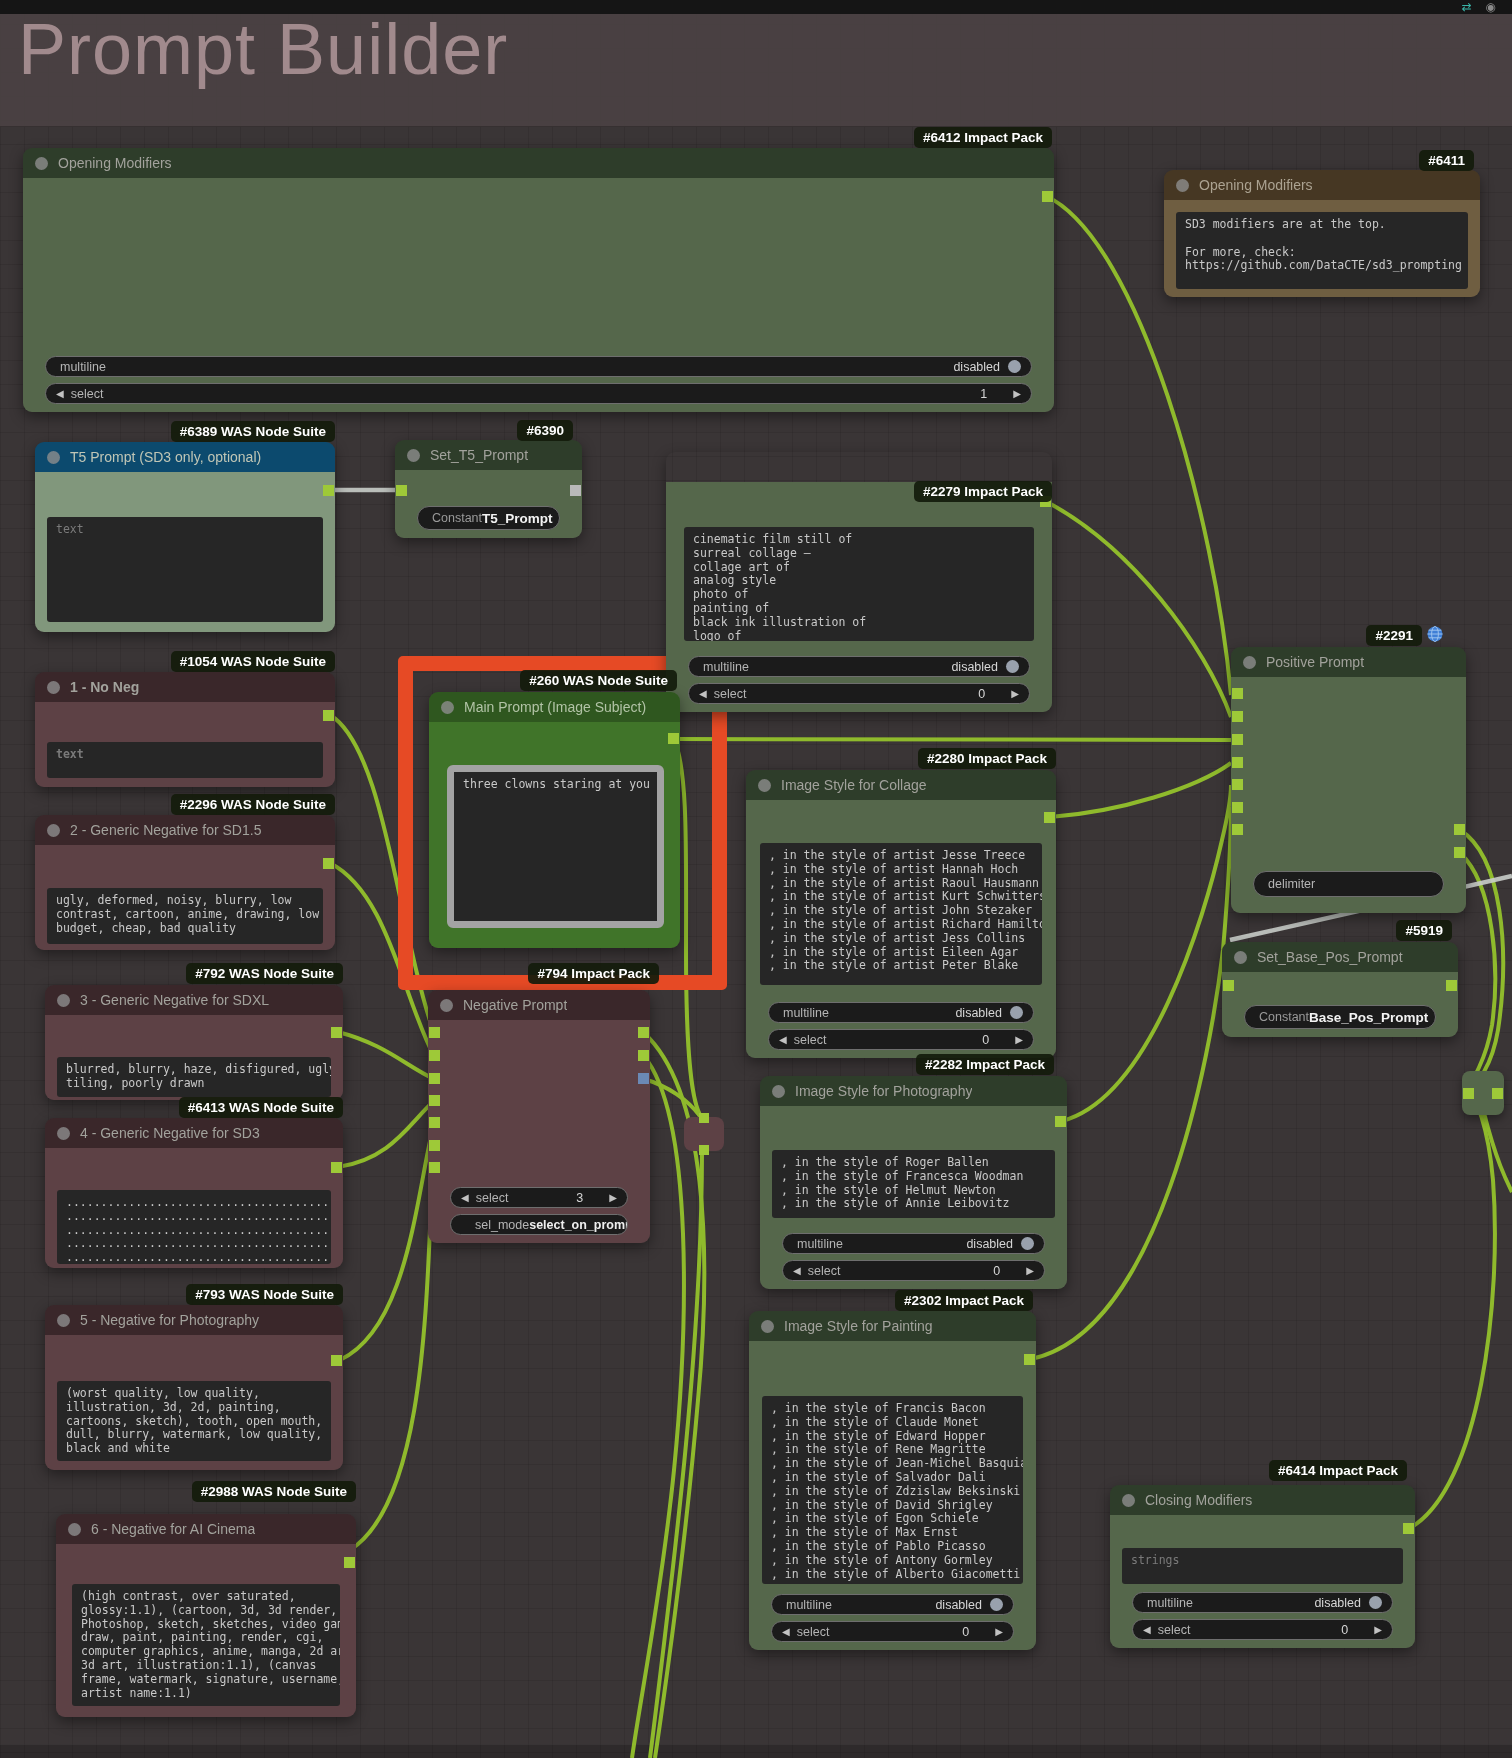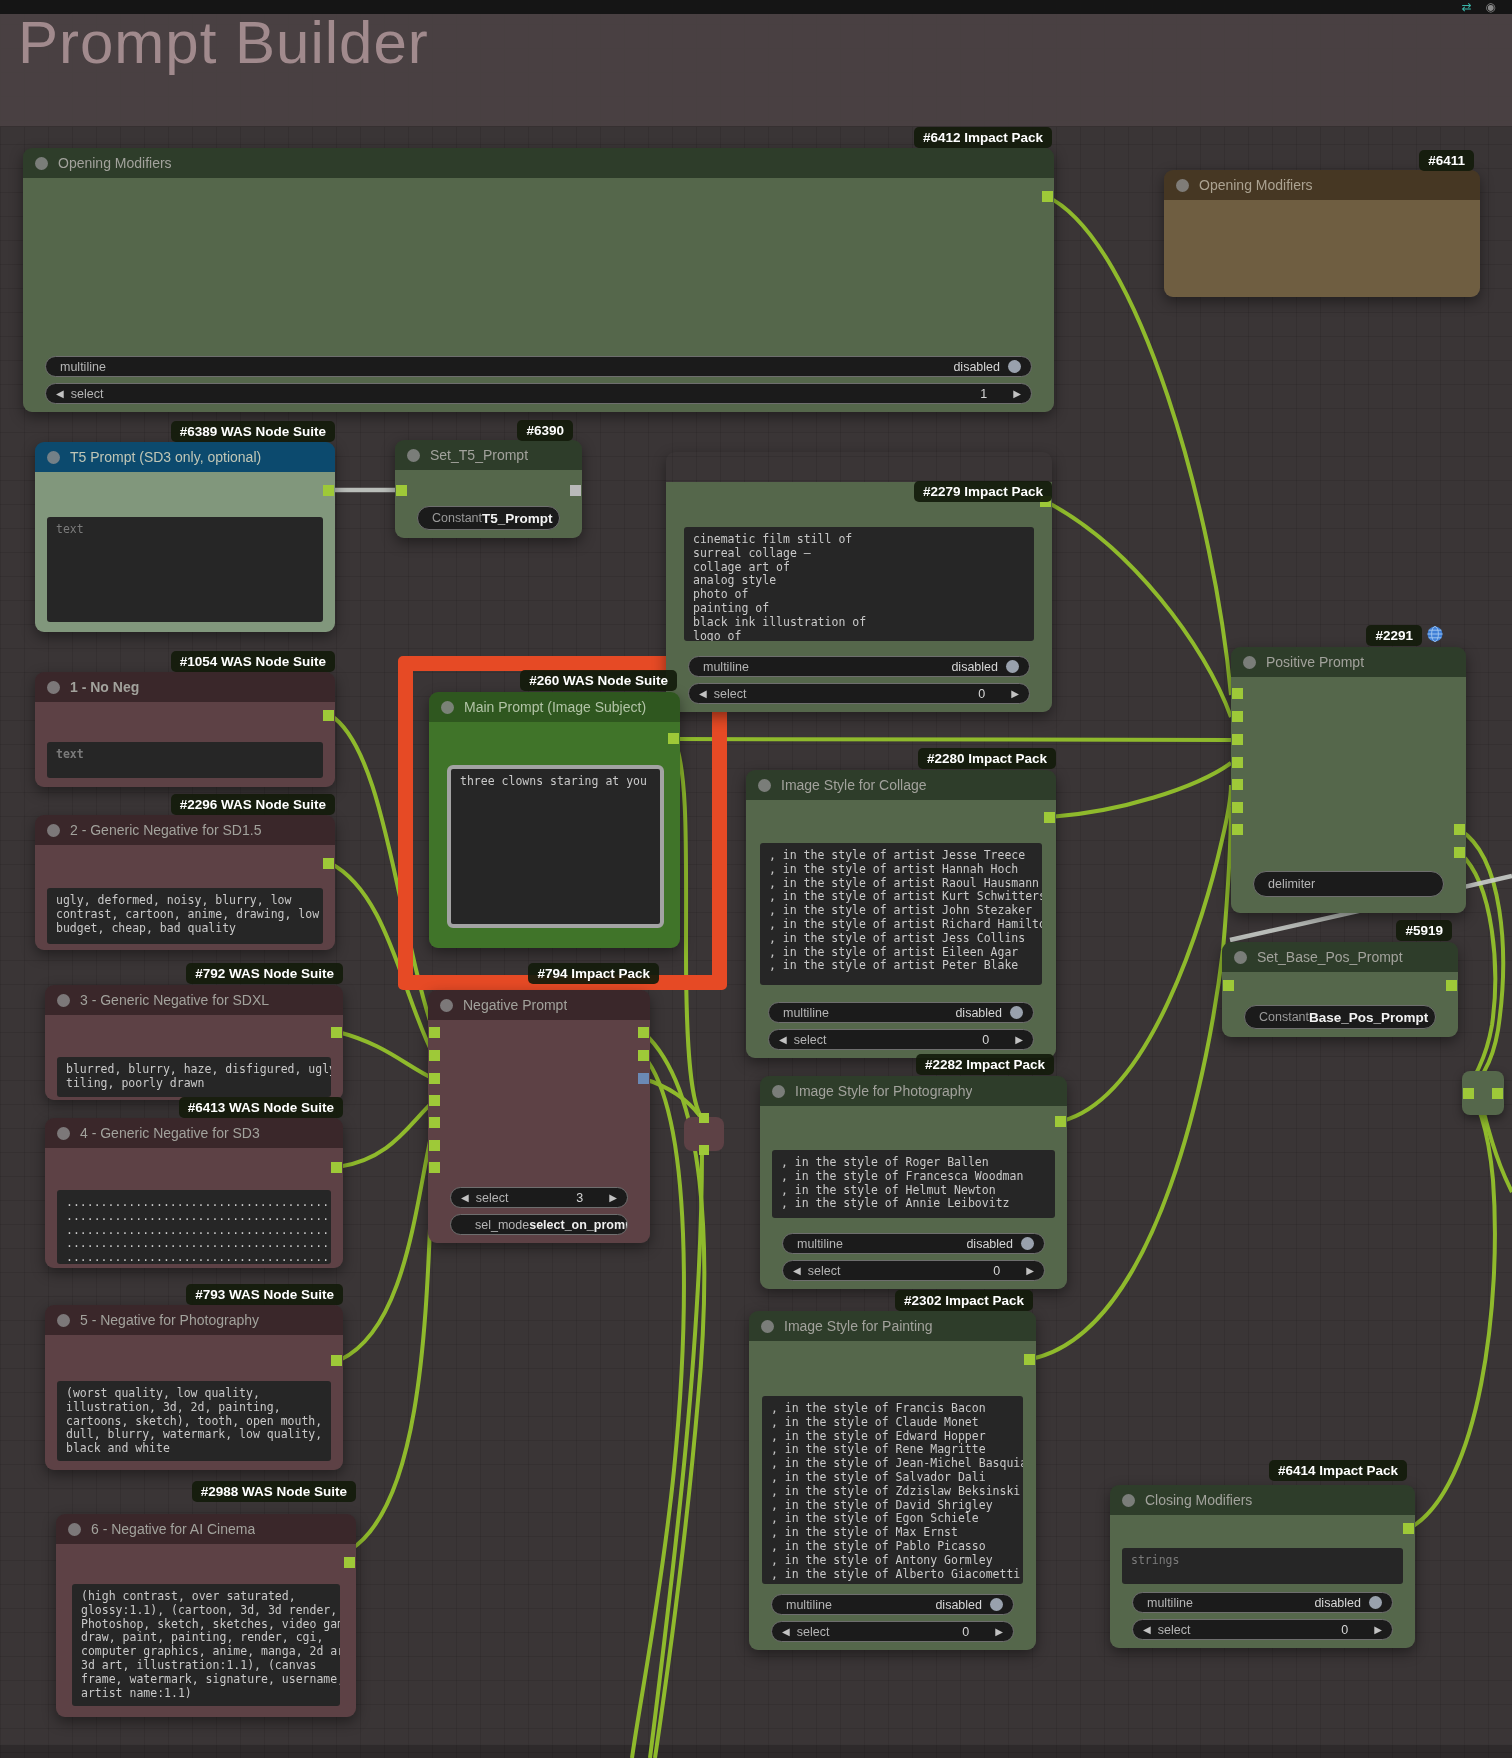--- a/index.html
+++ b/index.html
@@ -10,39 +10,39 @@
       linear-gradient(rgba(0,0,0,.09) 1px, transparent 1px),
       linear-gradient(90deg, rgba(0,0,0,.09) 1px, transparent 1px);
     background-size:24px 24px;
     font-family:"Liberation Sans", sans-serif;
   }
   
   .topbar{position:absolute;left:0;top:0;width:100%;height:14px;background:#151515;z-index:6;display:flex;justify-content:flex-end;align-items:center;gap:14px;padding-right:16px;box-sizing:border-box}
   .tb-icon{font-size:12px;line-height:12px;color:#39b3a6}
   .tb-icon.eye{color:#8a8a8a}
   .header{position:absolute;left:0;top:14px;width:100%;height:112px;background:rgba(74,66,67,.93);border-bottom:1px solid rgba(0,0,0,.25);z-index:0}
-  .header .title{position:absolute;left:18px;top:-6px;font-size:60px;font-weight:400;color:#a18a8d;letter-spacing:1px;white-space:nowrap}
+  .header .title{position:absolute;left:18px;top:-6px;font-size:72px;font-weight:400;color:#a18a8d;letter-spacing:1px;white-space:nowrap}
   .bottomstrip{position:absolute;left:0;bottom:0;width:100%;height:13px;background:rgba(0,0,0,.20);border-top:1px solid rgba(255,255,255,.05);z-index:0}
   
   svg.links{position:absolute;left:0;top:0;z-index:1;pointer-events:none}
   
   .node{position:absolute;border-radius:9px;box-shadow:0 5px 14px rgba(0,0,0,.42);z-index:3}
   .nhead{position:absolute;left:0;top:0;right:0;height:30px;border-radius:9px 9px 0 0;display:flex;align-items:center;gap:10px;padding-left:12px;box-sizing:border-box}
   .ndot{width:13px;height:13px;border-radius:50%;background:#8d8d8d;opacity:.8;flex:none}
   .ntitle{font-size:14px;color:#a2a29c;white-space:nowrap;overflow:hidden}
   .nbody{position:absolute;left:0;top:30px;right:0;bottom:0;border-radius:0 0 9px 9px}
   .theme-green  .nhead{background:#2e3d2a}.theme-green  .nbody{background:#55674b}
   .theme-sage   .nhead{background:#0c4a6e}.theme-sage   .nbody{background:#81977c}.theme-sage .ntitle{color:#c0c6b6}
   .theme-maroon .nhead{background:#3a272a}.theme-maroon .nbody{background:#5d4145}
   .theme-brown  .nhead{background:#463723}.theme-brown  .nbody{background:#6f5e41}.theme-brown .ntitle{color:#aba291}
   .theme-main   .nhead{background:#2f571f}.theme-main   .nbody{background:#407429}.theme-main .ntitle{color:#b2c3a6}
   .ta{position:absolute;background:#262626;border-radius:3px;padding:6px 9px;font-family:"DejaVu Sans Mono",monospace;font-size:11.5px;line-height:1.2;color:#c9c9c9;white-space:pre;overflow:hidden;box-sizing:border-box;z-index:1}
   .ta.big{font-size:12px;line-height:1.22}
   .ta.ph{color:#7a7a7a}
-  .ta.framed{border:4px solid #a3a3a3;border-radius:6px}
+  .ta.framed{border:7px solid #a3a3a3;border-radius:6px}
   .slot{position:absolute;width:11px;height:11px;background:#9ec938;z-index:2}
   .slot.gray{background:#b9b9b9}
   .slot.blue{background:#6b89b5}
   .pill{position:absolute;left:22px;right:22px;height:21px;background:#1b1b1b;border:1.5px solid #6e6e6e;border-radius:12px;display:flex;align-items:center;font-size:12.5px;color:#b5b5b5;padding:0 10px;box-sizing:border-box;white-space:nowrap;overflow:hidden}
   .pill .ar{font-size:10px;color:#c2c2c2;flex:none}
   .pill .lbl{margin-left:7px}
   .pill .val{margin-left:auto;color:#d6d6d6}
   .pill .arr{margin-left:26px}
   .pill .circle{width:13px;height:13px;border-radius:50%;background:#99a1ad;margin-left:8px;flex:none}
   .pill.constant{height:24px;border-radius:13px;padding:0 14px}
@@ -127,20 +127,24 @@
     </div>
     <div class="badge-row" style="right: 38px; top: 150px;">
       <div class="badge">#6411</div>
     </div>
     <div class="node theme-brown" style="left: 1164px; top: 170px; width: 316px; height: 127px;">
       <div class="nhead">
         <span class="ndot"></span>
         <span class="ntitle">Opening Modifiers</span>
       </div>
       <div class="nbody"></div>
+      <div class="ta" style="left: 12px; right: 12px; top: 42px; height: 77px;">SD3 modifiers are at the top.
+
+For more, check:
+https://github.com/DataCTE/sd3_prompting</div>
     </div>
     <div class="badge-row" style="right: 1177px; top: 421px;">
       <div class="badge">#6389 WAS Node Suite</div>
     </div>
     <div class="node theme-sage" style="left: 35px; top: 442px; width: 300px; height: 190px;">
       <div class="nhead">
         <span class="ndot"></span>
         <span class="ntitle">T5 Prompt (SD3 only, optional)</span>
       </div>
       <div class="nbody"></div>

